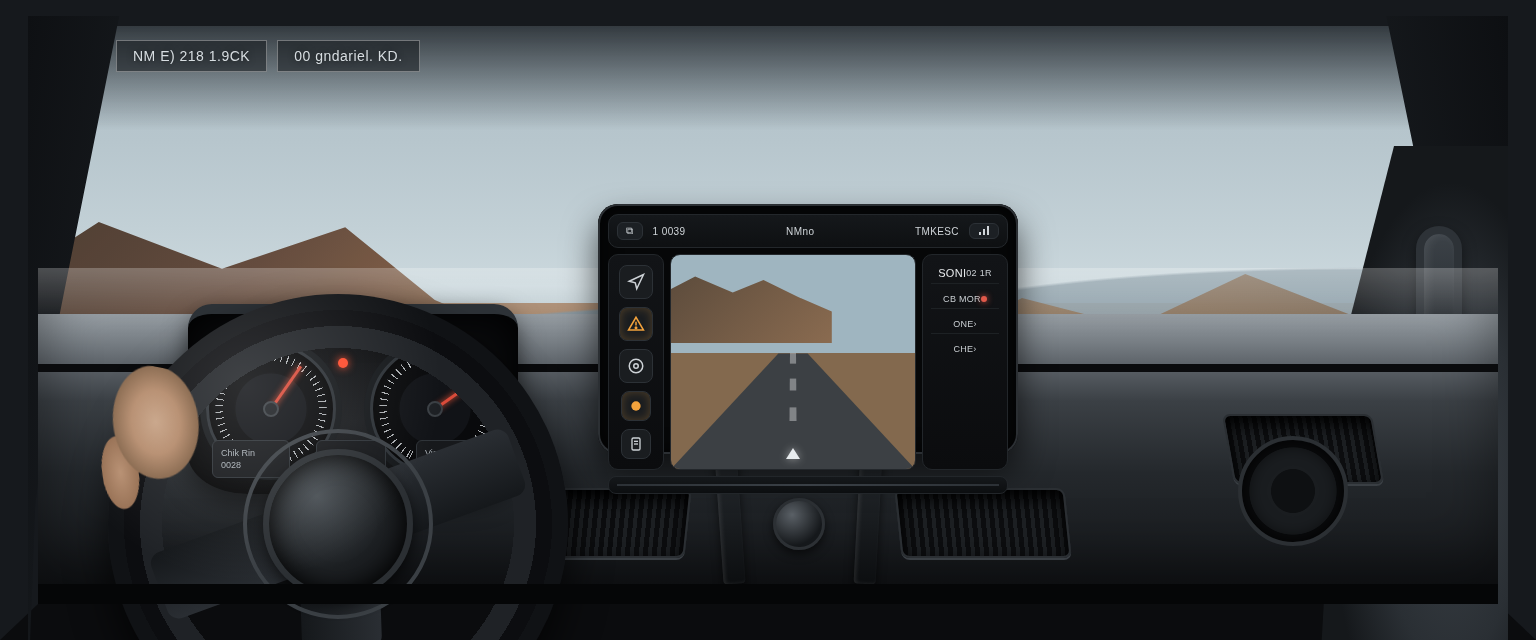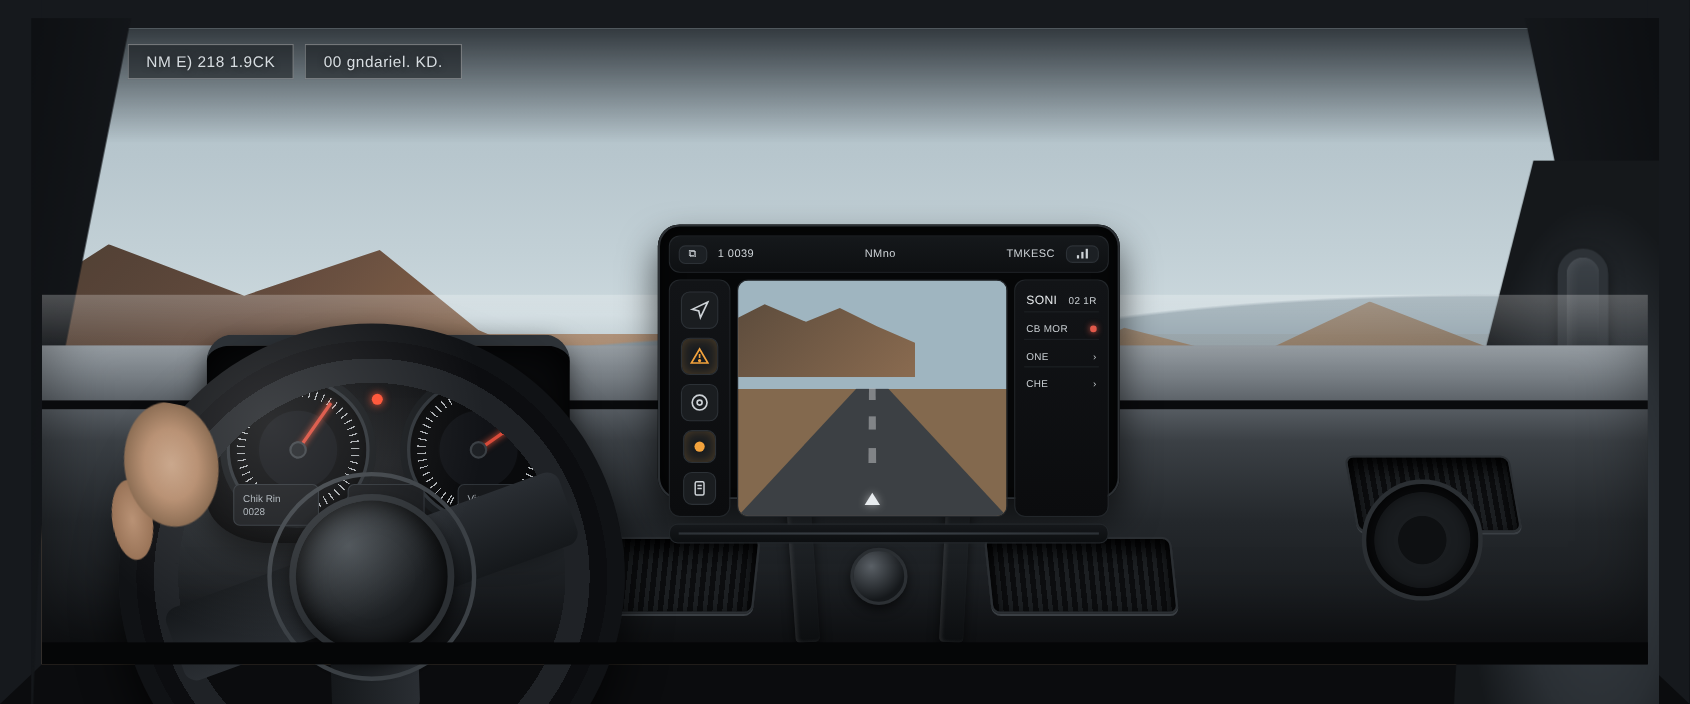--- a/index.html
+++ b/index.html
@@ -276,21 +276,21 @@
   .camera .arrow {
     position:absolute; left:50%; bottom:10px; transform:translateX(-50%);
     width:0;height:0;border-left:7px solid transparent;border-right:7px solid transparent;border-bottom:11px solid #e7ebee;
     filter: drop-shadow(0 0 4px rgba(255,255,255,.5));
   }
   .screen .right-col{
     display:flex; flex-direction:column; gap:6px;
     background: linear-gradient(#121417,#0b0c0e); border-radius:10px; padding:8px 8px; border:1px solid #22262a;
     color:#c8cdd1; font-size:9px; letter-spacing:.3px;
   }
-  .right-col .row{ display:flex; justify-content:space-between; align-items:center; padding:4px 2px; border-bottom:1px solid #1d2124;}
+  .right-col .row{ display:flex; justify-content:center; align-items:center; padding:4px 2px; border-bottom:1px solid #1d2124;}
   .right-col .row:last-child{border-bottom:none;}
   .right-col .big{ font-size:11px; color:#e6e9eb;}
   .right-col .dot{ width:6px;height:6px;border-radius:50%; background:#e2594a; box-shadow:0 0 6px #e2594a;}
   .screen .bottombar{
     grid-column:1 / -1;
     background:linear-gradient(#15181b,#0c0e10); border-radius:8px; border:1px solid #22262a;
     position:relative;
   }
   .screen .bottombar::after{
     content:""; position:absolute; left:8px; right:8px; top:50%; height:2px; margin-top:-1px;

